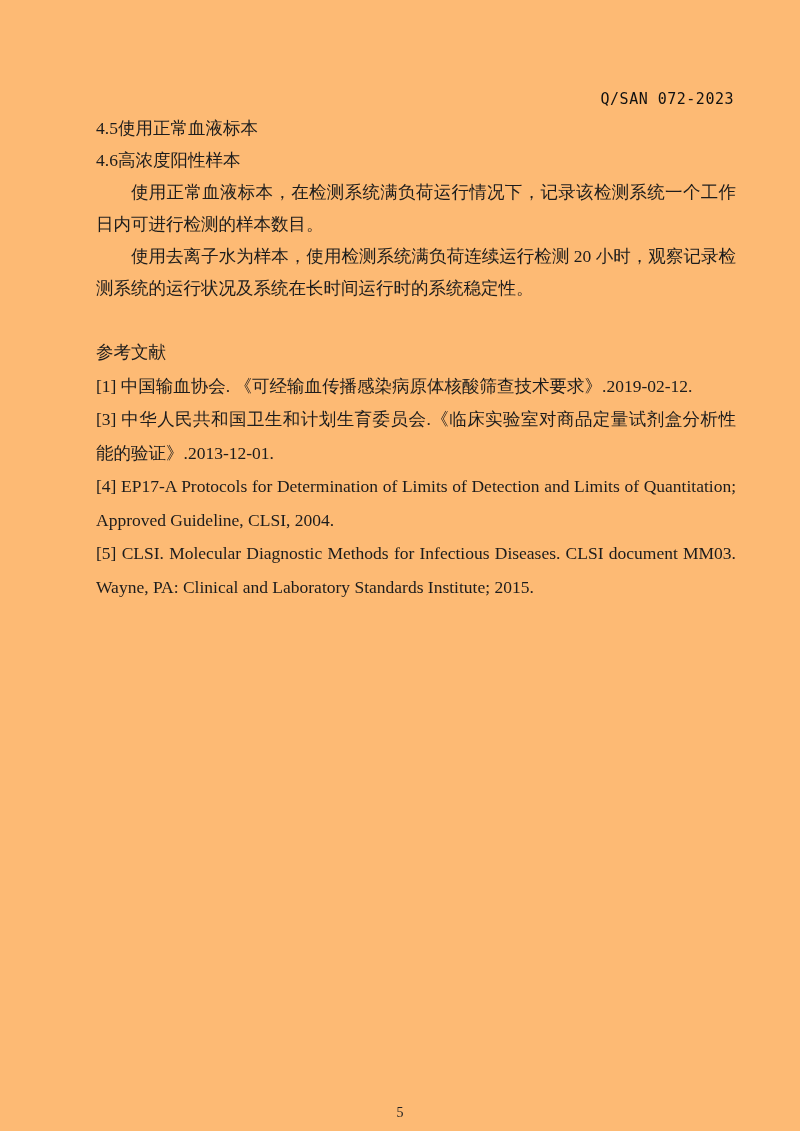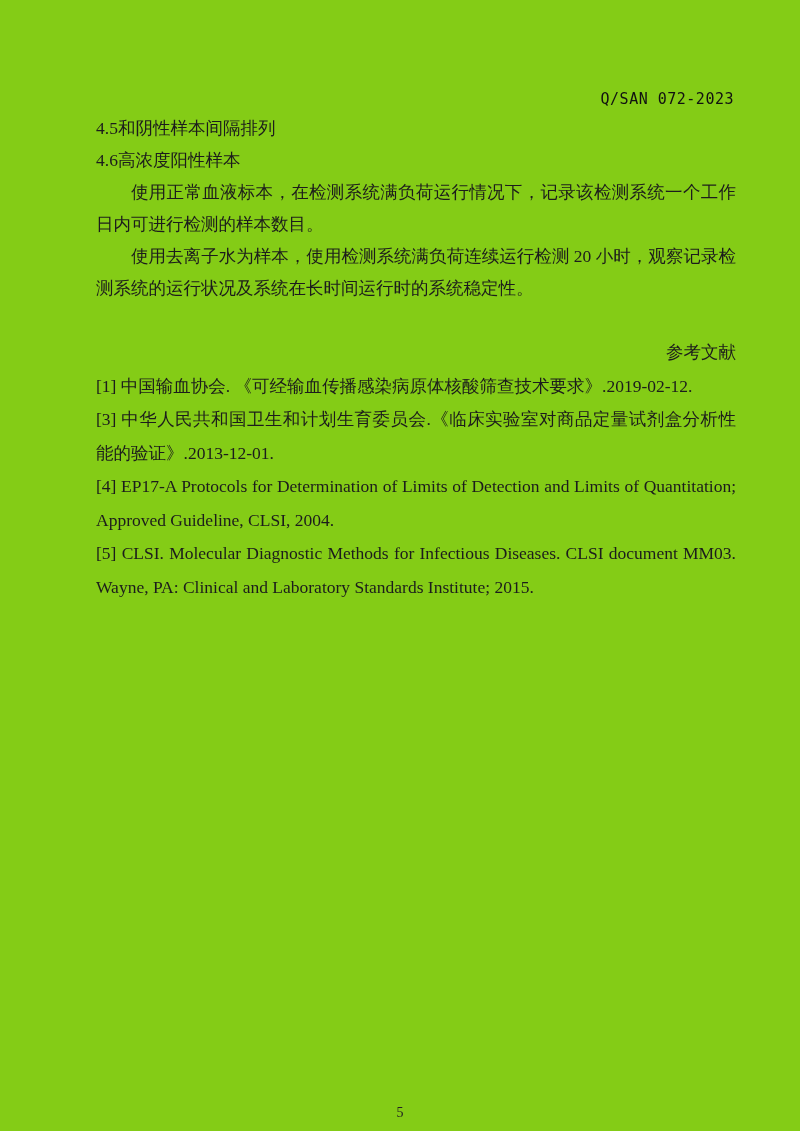--- a/index.html
+++ b/index.html
@@ -5,21 +5,21 @@
   html, body {
     margin: 0;
     padding: 0;
     background: #e8e8e8;
   }
   .page {
     position: relative;
     width: 800px;
     height: 1131px;
     margin: 0 auto;
-    background: #84cc16;
+    background: #fdba74;
     overflow: hidden;
     font-family: "Liberation Serif", "DejaVu Serif", serif;
     color: #1c1c1c;
   }
   .doc-header {
     position: absolute;
     top: 90px;
     right: 66px;
     font-family: "DejaVu Sans Mono", "Liberation Mono", monospace;
     font-size: 15px;
@@ -42,21 +42,21 @@
     white-space: nowrap;
   }
   .sec-num {
     display: inline-block;
   }
   .body-para {
     text-indent: 2em;
     text-align: justify;
   }
   .ref-title {
-    text-align: right;
+    text-align: left;
     margin-top: 32px !important;
     line-height: 33.5px !important;
   }
   .ref-item {
     line-height: 33.5px !important;
     text-align: justify;
   }
   .doc-footer {
     position: absolute;
     bottom: 10px;
@@ -71,21 +71,21 @@
 <body>
 
 <div class="page">
 
   <div class="doc-header">
     <span>Q/SAN 072-2023</span>
   </div>
 
   <div class="content">
 
-    <p class="sec-heading"><span class="sec-num">4.5</span><span>和阴性样本间隔排列</span></p>
+    <p class="sec-heading"><span class="sec-num">4.5</span><span>使用正常血液标本</span></p>
 
     <p class="sec-heading"><span class="sec-num">4.6</span><span>高浓度阳性样本</span></p>
     <p class="body-para">使用正常血液标本，在检测系统满负荷运行情况下，记录该检测系统一个工作日内可进行检测的样本数目。</p>
 
     <p class="body-para">使用去离子水为样本，使用检测系统满负荷连续运行检测 20 小时，观察记录检测系统的运行状况及系统在长时间运行时的系统稳定性。</p>
 
     <p class="ref-title">参考文献</p>
     <p class="ref-item">[1] 中国输血协会. 《可经输血传播感染病原体核酸筛查技术要求》.2019-02-12.</p>
     <p class="ref-item">[3] 中华人民共和国卫生和计划生育委员会.《临床实验室对商品定量试剂盒分析性能的验证》.2013-12-01.</p>
     <p class="ref-item">[4] EP17-A Protocols for Determination of Limits of Detection and Limits of Quantitation; Approved Guideline, CLSI, 2004.</p>

